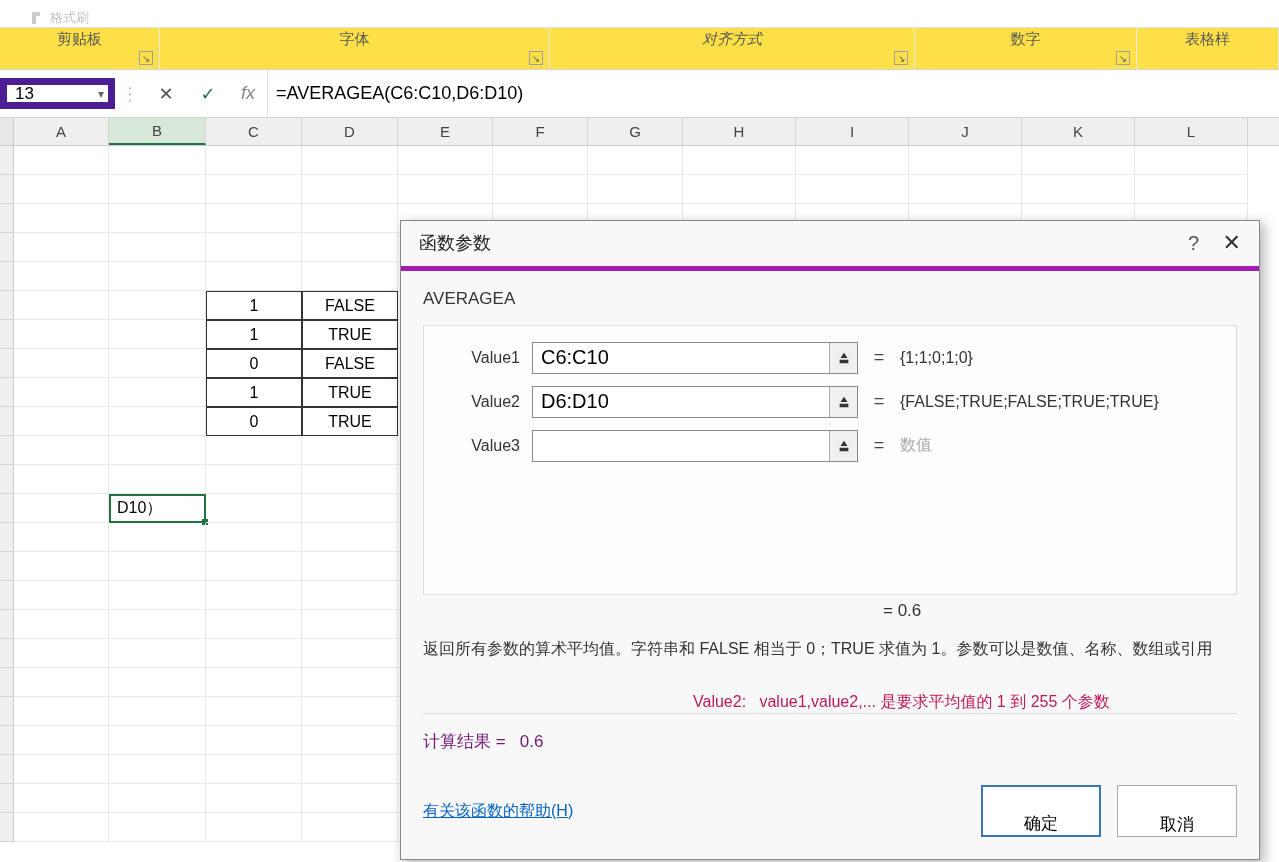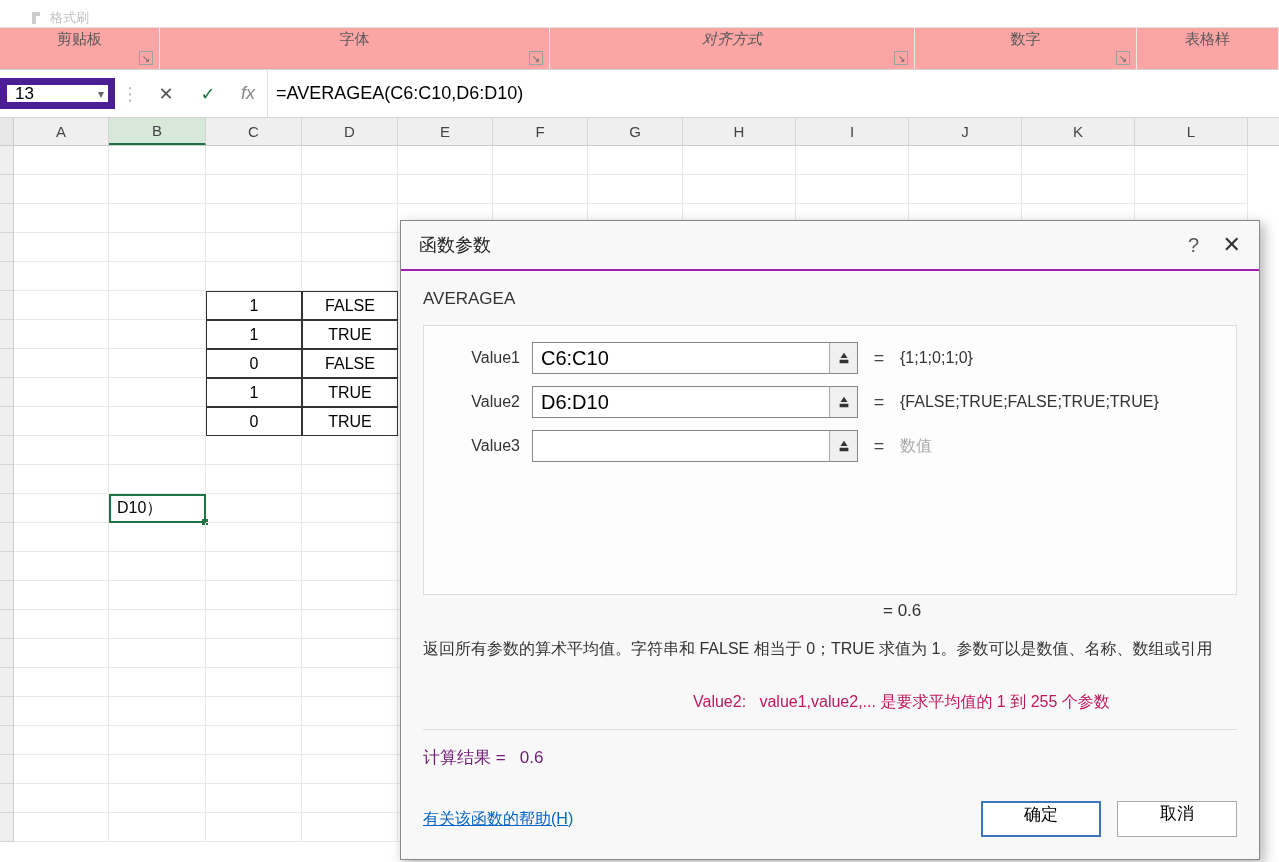--- a/index.html
+++ b/index.html
@@ -23,21 +23,21 @@
   display: flex;
   align-items: center;
   gap: 20px;
   padding: 0 30px;
   color: #c0c0c0;
   font-size: 13px;
 }
 .format-brush { display: flex; align-items: center; gap: 4px; }
 .ribbon-groups {
   height: 42px;
-  background: #fca5a5;
+  background: #fde047;
   border-bottom: 1px solid #d4d4d4;
   display: flex;
   align-items: flex-start;
   color: #595959;
   font-size: 15px;
 }
 .rgroup {
   position: relative;
   border-right: 1px solid #e8e8e8;
   height: 100%;
@@ -212,21 +212,21 @@
   flex-direction: column;
 }
 .dlg-title {
   height: 50px;
   display: flex;
   align-items: center;
   padding: 0 18px;
   font-size: 18px;
   color: #222;
   position: relative;
-  border-bottom: 2px solid #a21caf;
+  border-bottom: 5px solid #a21caf;
 }
 .dlg-help {
   position: absolute;
   right: 60px;
   font-size: 20px;
   color: #555;
 }
 .dlg-close {
   position: absolute;
   right: 18px;
@@ -323,26 +323,26 @@
   padding: 0 22px 22px 22px;
 }
 .help-link {
   color: #0563c1;
   text-decoration: underline;
   font-size: 16px;
 }
 .btn-row { margin-left: auto; display: flex; gap: 16px; }
 .dlg-btn {
   width: 120px;
-  height: 36px;
+  height: 52px;
   border: 1px solid #aaa;
   background: #fff;
   font-size: 17px;
   display: flex;
-  align-items: flex-start;
+  align-items: flex-end;
   justify-content: center;
 }
 .dlg-btn.primary { border: 2px solid #3a76b8; }
 .brush-icon {
   width: 16px; height: 16px;
   display: inline-block;
 }
 </style>
 </head>
 <body>

